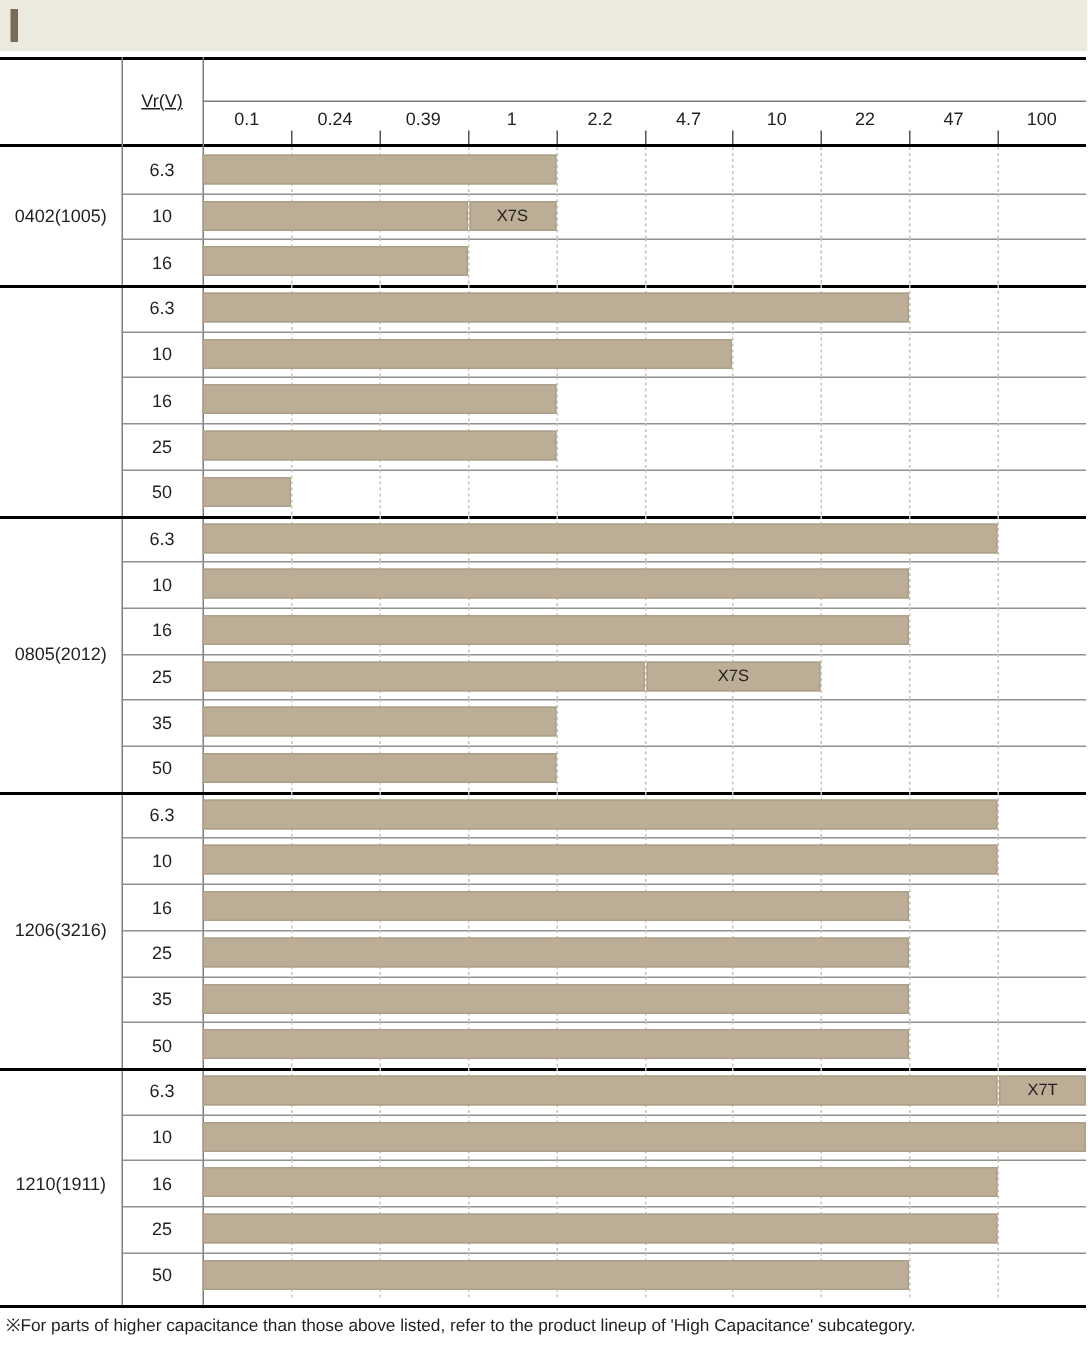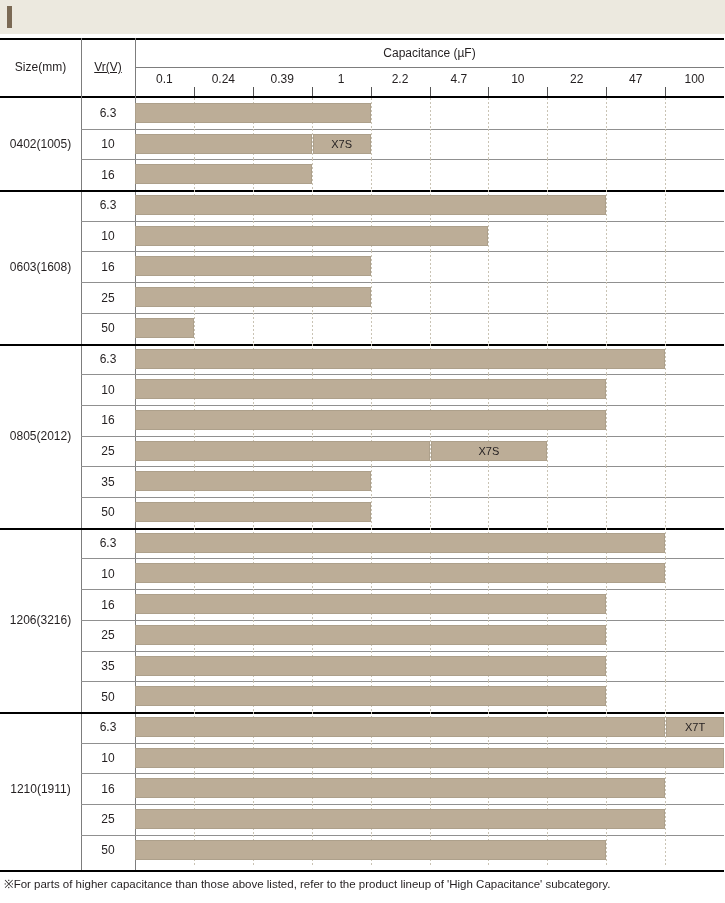--- a/index.html
+++ b/index.html
@@ -105,23 +105,21 @@
 
 <div class="page">
 
   <div class="titlebar">
     <div class="title-accent"></div>
   </div>
 
   <div class="tbl">
     <div class="rule-top"></div>
 
-    <div class="h-size">Size(mm)</div>
     <div class="h-vr">Vr(V)</div>
-    <div class="h-cap">Capacitance (µF)</div>
     <div class="h-cap-rule"></div>
     <div class="h-ticklabels" id="ticklabels">
         <div class="ticklabel" style="left: 0px;">0.1</div>
         <div class="ticklabel" style="left: 58.9px;">0.24</div>
         <div class="ticklabel" style="left: 117.8px;">0.39</div>
         <div class="ticklabel" style="left: 176.7px;">1</div>
         <div class="ticklabel" style="left: 235.6px;">2.2</div>
         <div class="ticklabel" style="left: 294.5px;">4.7</div>
         <div class="ticklabel" style="left: 353.4px;">10</div>
         <div class="ticklabel" style="left: 412.3px;">22</div>
@@ -192,21 +190,20 @@
               <div class="gridline" style="left: 353.4px;"></div>
               <div class="gridline" style="left: 412.3px;"></div>
               <div class="gridline" style="left: 471.2px;"></div>
               <div class="gridline" style="left: 530.1px;"></div>
               <div class="bar" style="width: 176.7px;"></div>
             </div>
           </div>
         </div>
         <div class="group" style="top: 152.1px; height: 153.5px;">
           <div class="group-rule"></div>
-          <div class="group-label" style="height: 153.5px;">0603(1608)</div>
           <div class="row" style="top: 0px;">
             <div class="row-vr">6.3</div>
             <div class="plot">
               <div class="gridline" style="left: 58.9px;"></div>
               <div class="gridline" style="left: 117.8px;"></div>
               <div class="gridline" style="left: 176.7px;"></div>
               <div class="gridline" style="left: 235.6px;"></div>
               <div class="gridline" style="left: 294.5px;"></div>
               <div class="gridline" style="left: 353.4px;"></div>
               <div class="gridline" style="left: 412.3px;"></div>

